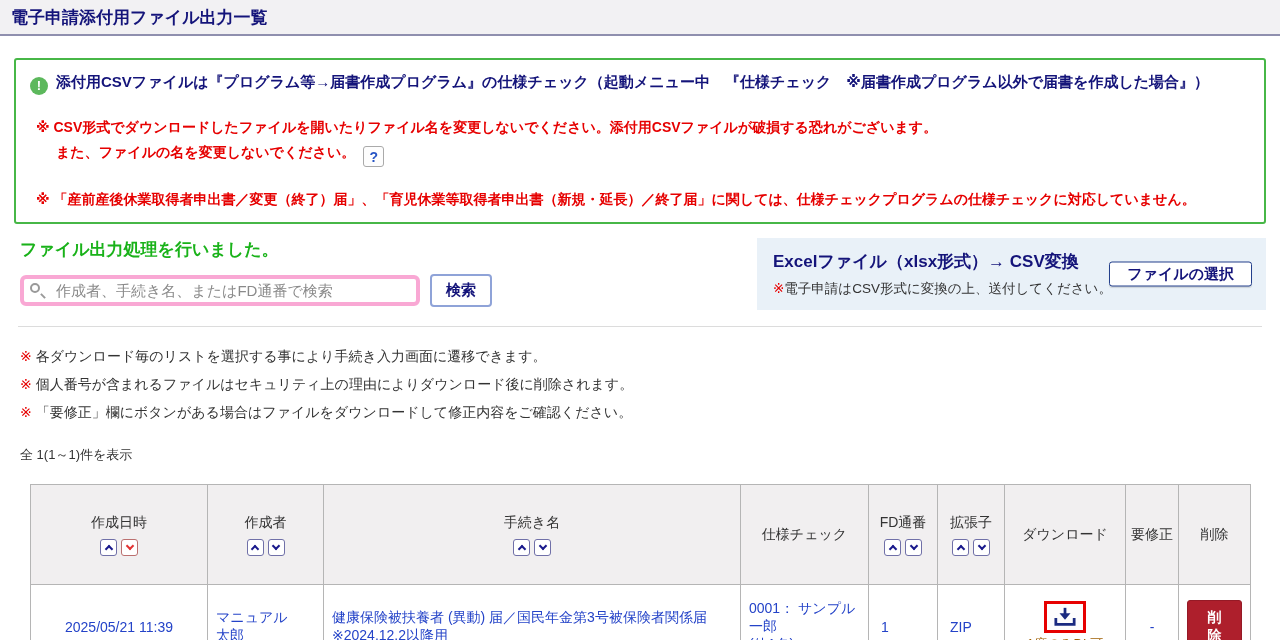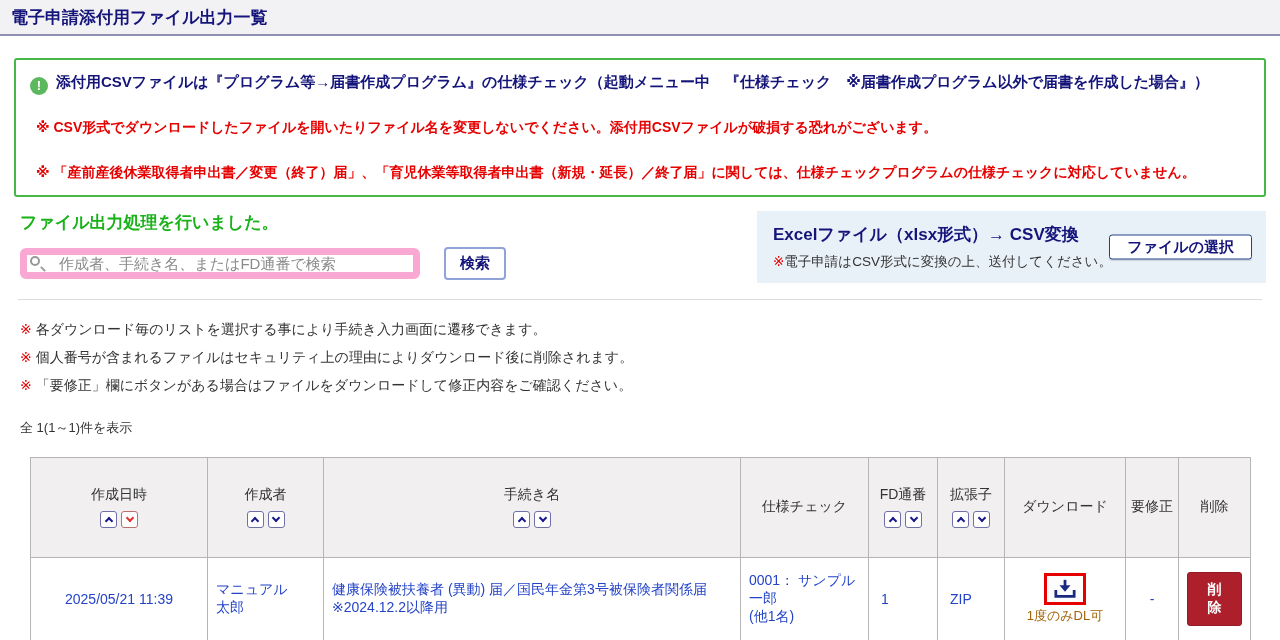--- a/index.html
+++ b/index.html
@@ -28,29 +28,29 @@
               border:1px solid #aaa; border-radius:3px; background:#fdfdfd;
               color:#2553c4; font-weight:bold; font-size:14px; align-items:center;
               justify-content:center; vertical-align:-5px; cursor:pointer; }
 
   
   .mid-row { margin:14px 14px 0 20px; display:flex; justify-content:space-between;
              align-items:flex-start; }
   .result-msg { color:#19b219; font-weight:bold; font-size:17px; margin-bottom:13px; }
   .search-row { display:flex; align-items:center; }
   .search-wrap { position:relative; }
-  .search-input { width:400px; height:31px; border:7px solid #f9a8d4; border-radius:6px;
+  .search-input { width:400px; height:31px; border:4px solid #f9a8d4; border-radius:6px;
                   padding:0 8px 0 32px; font-size:15px; color:#333;
                   font-family:inherit; background:#fff; }
   .search-input::placeholder { color:#8a8a8a; }
   .mag-icon { position:absolute; left:10px; top:8px; width:10px; height:10px;
               border:2px solid #999; border-radius:50%; }
   .mag-icon::after { content:""; position:absolute; width:6px; height:2px; background:#999;
                      transform:rotate(45deg); left:8px; top:10px; }
-  .search-btn { margin-left:24px; height:33px; padding:0 14px; background:#fff;
+  .search-btn { margin-left:10px; height:33px; padding:0 14px; background:#fff;
                 border:2px solid #8fa3d8; border-radius:4px; color:#14147a;
                 font-weight:bold; font-size:15px; cursor:pointer; font-family:inherit; }
 
   .excel-box { width:509px; background:#e9f1f8; padding:12px 16px; position:relative; }
   .excel-title { color:#14147a; font-weight:bold; font-size:17px; margin-bottom:7px; }
   .excel-note { font-size:13.5px; color:#333; width:380px; line-height:18px; }
   .red-mark { color:#e60000; }
   .file-btn { position:absolute; right:14px; top:50%; transform:translateY(-50%);
               background:#fff; border:1px solid #24408c; border-radius:3px;
               color:#14147a; font-weight:bold; font-size:15px; padding:2px 17px;
@@ -98,20 +98,23 @@
 
 <div class="title-bar">
   <h1>電子申請添付用ファイル出力一覧</h1>
 </div>
 
 <div class="notice-box">
   <div class="line">
     <span class="info-icon">!</span><span class="n-strong">添付用CSVファイルは『プログラム等→届書作成プログラム』の仕様チェック（起動メニュー中　『仕様チェック　※届書作成プログラム以外で届書を作成した場合』）</span>
   </div>
   <div class="n-warn ind1">※ CSV形式でダウンロードしたファイルを開いたりファイル名を変更しないでください。添付用CSVファイルが破損する恐れがございます。</div>
+  <div class="n-warn ind2">
+    <span>また、ファイルの名を変更しないでください。</span><button class="help-btn">?</button>
+  </div>
   <div class="n-warn ind1">※ 「産前産後休業取得者申出書／変更（終了）届」、「育児休業等取得者申出書（新規・延長）／終了届」に関しては、仕様チェックプログラムの仕様チェックに対応していません。</div>
 </div>
 
 <div class="mid-row">
   <div class="mid-left">
     <div class="result-msg">ファイル出力処理を行いました。</div>
     <div class="search-row">
       <span class="search-wrap">
         <span class="mag-icon"></span>
         <input class="search-input" type="text" placeholder="作成者、手続き名、またはFD通番で検索" style="">

